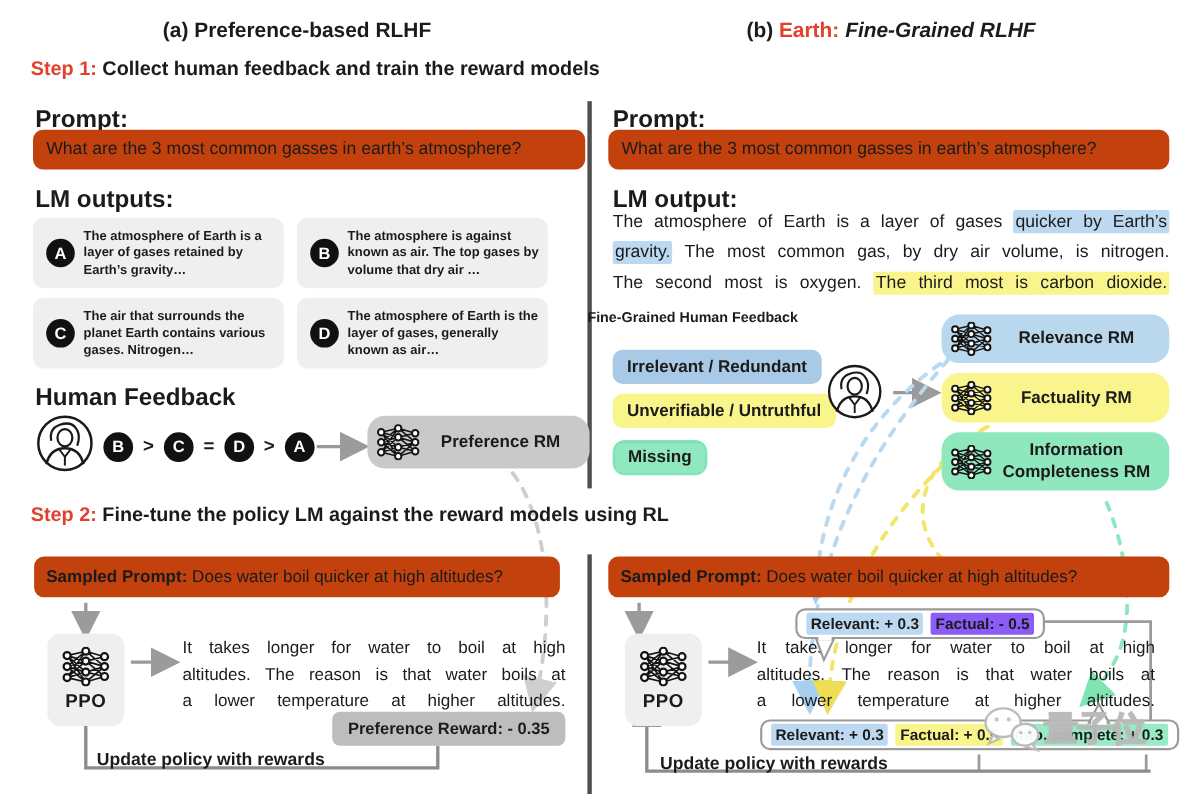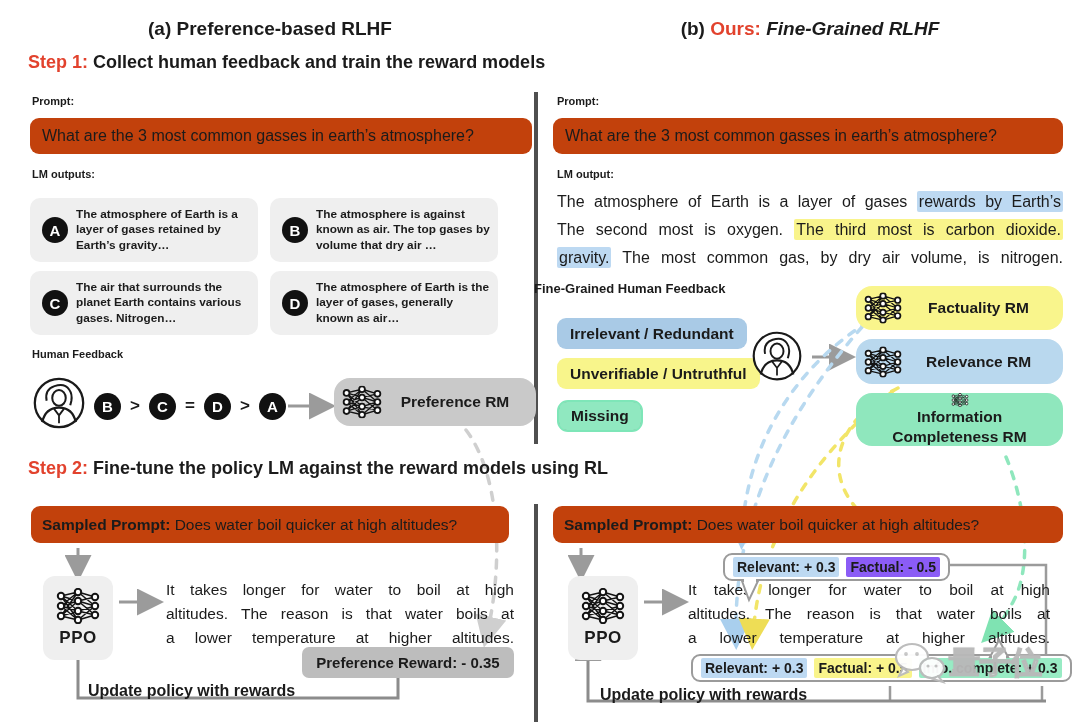--- a/index.html
+++ b/index.html
@@ -5,21 +5,21 @@
   html,body{margin:0;padding:0;}
   body{
     width:1080px;height:722px;position:relative;background:#ffffff;
     font-family:"Liberation Sans", sans-serif;color:#1b1b1b;overflow:hidden;
   }
   .abs{position:absolute;}
   .b{font-weight:bold;}
   .hdr{font-size:19px;font-weight:bold;text-align:center;z-index:2;}
   .stephdr{font-size:18px;font-weight:bold;z-index:2;}
   .red{color:#e2422d;}
-  .seclabel{font-size:11px;font-weight:bold;z-index:2;}
+  .seclabel{font-size:22px;font-weight:bold;z-index:2;}
   .gbox{background:#c2410c;border-radius:9px;z-index:2;}
   .prompt-box{height:36px;line-height:36px;padding-left:12px;font-size:16px;}
   .divider{width:4px;background:#4f4f4f;z-index:2;}
   
   #cards{display:grid;grid-template-columns:228px 228px;grid-auto-rows:64px;gap:9px 12px;z-index:2;}
   .out-card{background:#efefef;border-radius:10px;display:flex;align-items:center;padding:0 8px;}
   .badge{width:26px;height:26px;border-radius:50%;background:#111;color:#fff;font-weight:bold;
          font-size:15px;display:flex;align-items:center;justify-content:center;flex:0 0 26px;margin:0 8px 0 4px;}
   .out-card .txt{font-size:11.8px;font-weight:bold;line-height:1.3;}
   
@@ -148,21 +148,21 @@
   <path d="M 581 548 L 581 570" stroke="#999" stroke-width="3" fill="none" marker-end="url(#mgray)"></path>
   <path d="M 644 602 L 677 602" stroke="#999" stroke-width="3" fill="none" marker-end="url(#mgray)"></path>
   <path d="M 900 565 L 1046 565 L 1046 655" stroke="#9b9b9b" stroke-width="2.5" fill="none"></path>
   <path d="M 1042 686 L 1042 701 M 890 686 L 890 701" stroke="#9b9b9b" stroke-width="2.5" fill="none"></path>
   <path d="M 1046 701 L 588 701 L 588 646" stroke="#8c8c8c" stroke-width="3" fill="none" marker-end="url(#mgray)"></path>
 </svg>
 
 <div class="abs hdr" style="left:0;top:18px;width:540px;">(a) Preference-based RLHF</div>
 <div class="abs hdr" style="left:540px;top:18px;width:540px;">
   <span>(b)</span>
-  <span class="red">Ours:</span>
+  <span class="red">Earth:</span>
   <span style="font-style:italic;">Fine-Grained RLHF</span>
 </div>
 
 <div class="abs stephdr" style="left:28px;top:52px;">
   <span class="red">Step 1:</span>
   <span>Collect human feedback and train the reward models</span>
 </div>
 <div class="abs stephdr" style="left:28px;top:458px;">
   <span class="red">Step 2:</span>
   <span>Fine-tune the policy LM against the reward models using RL</span>
@@ -212,50 +212,50 @@
   <svg width="40" height="34" viewBox="0 0 44 36">
       <use href="#nn"></use>
     </svg>
   <div class="lbl">Preference RM</div>
 </div>
 
 <div class="abs seclabel" style="left:557px;top:95px;">Prompt:</div>
 <div class="abs gbox prompt-box" style="left:553px;top:118px;width:498px;">What are the 3 most common gasses in earth’s atmosphere?</div>
 <div class="abs seclabel" style="left:557px;top:168px;">LM output:</div>
 <div id="rpara" class="abs" style="left:557px;top:188px;">
-    <div class="pline"><span>The atmosphere of Earth is a layer of gases </span><span class="hl" style="background: rgb(189, 217, 242);">rewards by Earth’s</span></div>
+    <div class="pline"><span>The atmosphere of Earth is a layer of gases </span><span class="hl" style="background: rgb(189, 217, 242);">quicker by Earth’s</span></div>
+    <div class="pline"><span class="hl" style="background: rgb(189, 217, 242);">gravity.</span><span> The most common gas, by dry air volume, is nitrogen.</span></div>
     <div class="pline"><span>The second most is oxygen. </span><span class="hl" style="background: rgb(249, 244, 139);">The third most is carbon dioxide.</span></div>
-    <div class="pline"><span class="hl" style="background: rgb(189, 217, 242);">gravity.</span><span> The most common gas, by dry air volume, is nitrogen.</span></div>
   </div>
 
 <div class="abs seclabel" style="left:534px;top:281px;font-size:13px;">Fine-Grained Human Feedback</div>
 <div class="abs pill" style="left: 557px; top: 318px; background: rgb(169, 202, 230);">Irrelevant / Redundant</div>
 <div class="abs pill" style="left: 557px; top: 358px; background: rgb(248, 245, 139);">Unverifiable / Untruthful</div>
 <div id="missing" class="abs" style="left:557px;top:400px;">
   <span class="mlabel" style="background: rgb(144, 232, 192);">Missing</span>
 </div>
 
 <svg class="abs icon" style="left:751px;top:330px;" width="52" height="52">
     <use href="#avatar"></use>
   </svg>
 
 <div id="rmlist" class="abs">
+    <div class="rmbox" style="background: rgb(185, 216, 238);">
+      <svg width="38" height="32" viewBox="0 0 44 36">
+        <use href="#nn"></use>
+      </svg>
+      <div class="lbl">Relevance RM</div>
+    </div>
     <div class="rmbox" style="background: rgb(249, 245, 140);">
       <svg width="38" height="32" viewBox="0 0 44 36">
         <use href="#nn"></use>
       </svg>
       <div class="lbl">Factuality RM</div>
     </div>
-    <div class="rmbox" style="background: rgb(185, 216, 238);">
-      <svg width="38" height="32" viewBox="0 0 44 36">
-        <use href="#nn"></use>
-      </svg>
-      <div class="lbl">Relevance RM</div>
-    </div>
-    <div class="rmbox" style="background: rgb(143, 231, 189); flex-direction: column;">
+    <div class="rmbox" style="background: rgb(143, 231, 189);">
       <svg width="38" height="32" viewBox="0 0 44 36">
         <use href="#nn"></use>
       </svg>
       <div class="lbl">Information Completeness RM</div>
     </div>
   </div>
 
 <div class="abs gbox sampled" style="left:31px;top:506px;width:467px;">
   <span class="b">Sampled Prompt:</span>
   <span>Does water boil quicker at high altitudes?</span>

